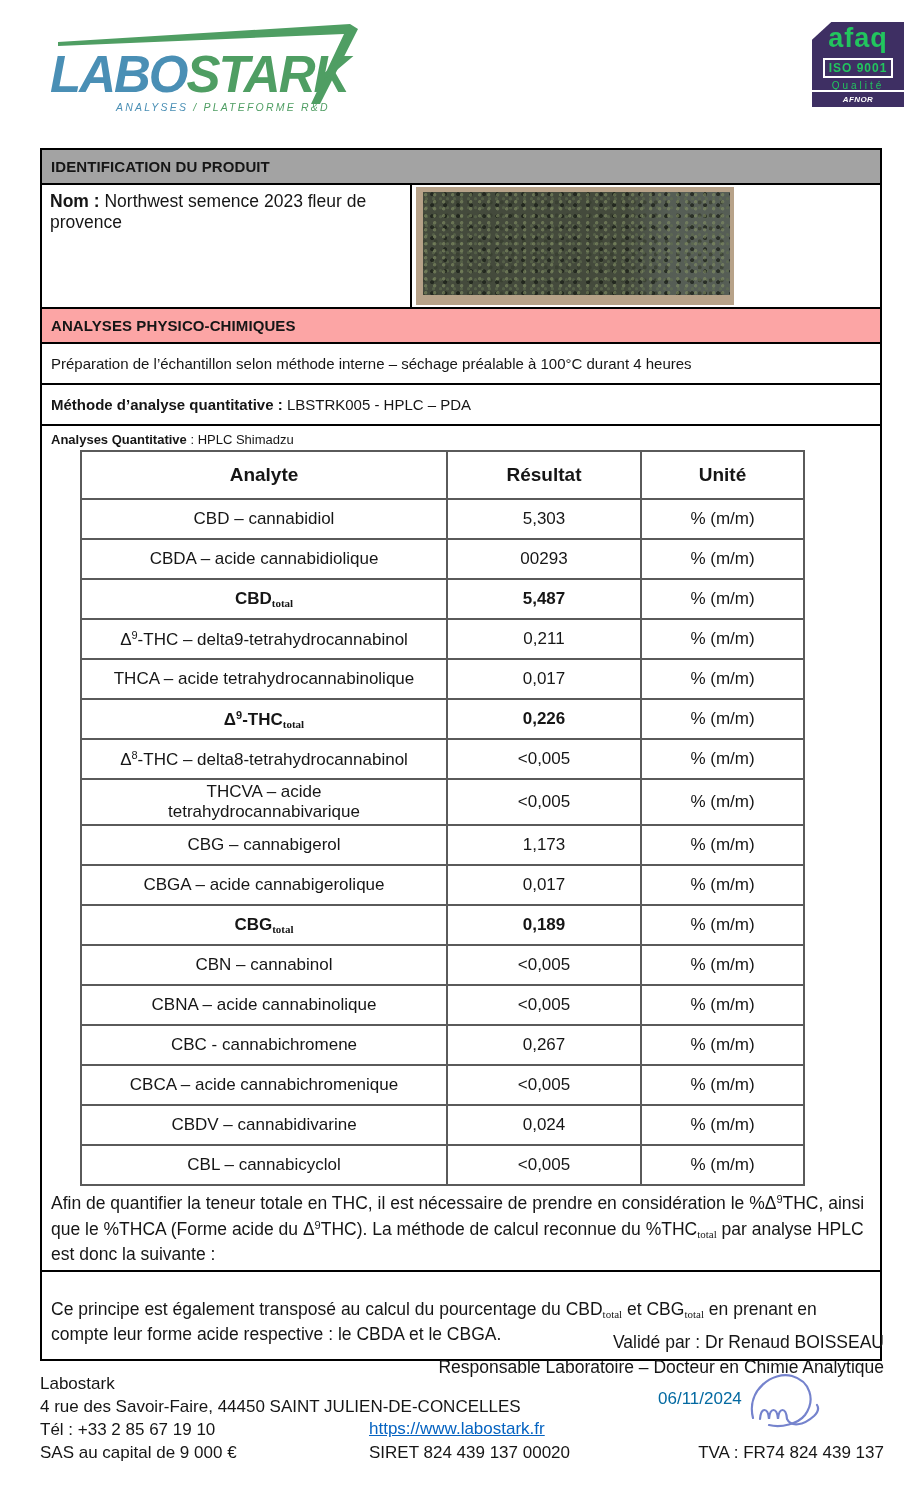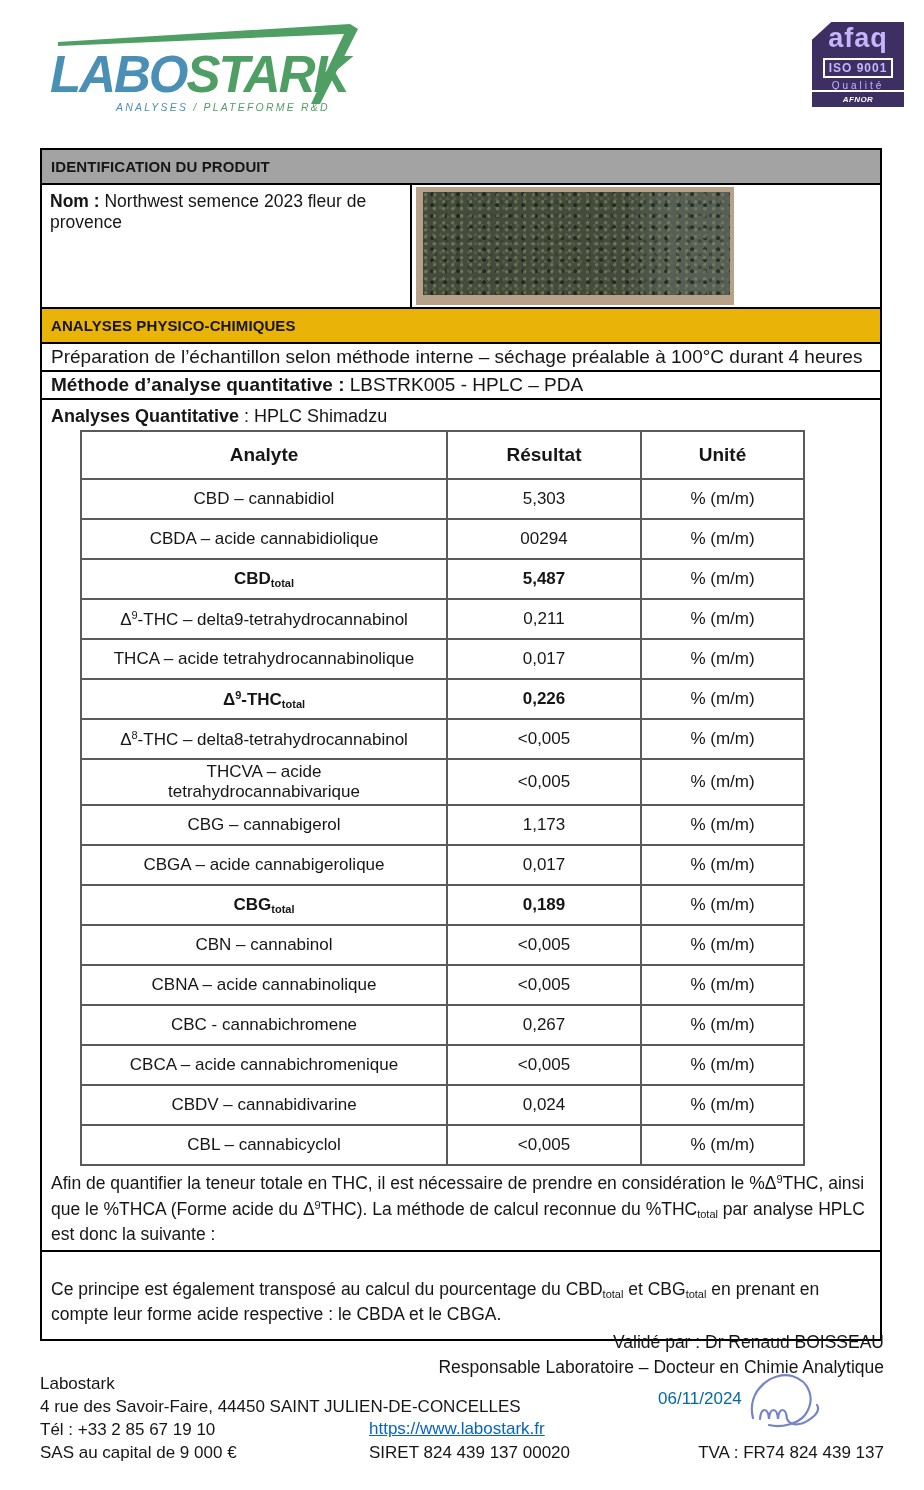--- a/index.html
+++ b/index.html
@@ -5,71 +5,71 @@
   html,body { margin:0; padding:0; background:#fff; }
   .page {
     position:relative; width:924px; height:1490px; background:#fff;
     font-family:"Liberation Sans", sans-serif; color:#161616; overflow:hidden;
   }
 
   
   .logo-wrap { position:absolute; left:42px; top:18px; width:320px; height:102px; }
   .badge { position:absolute; left:812px; top:22px; width:92px; }
   .badge-main {
-    background:#3e2f63; color:#c4b5fd; height:68px;
+    background:#3e2f63; color:#22c55e; height:68px;
     clip-path:polygon(21% 0, 100% 0, 100% 100%, 0 100%, 0 26%);
     text-align:center;
   }
   .badge-afaq { font-size:27px; font-weight:bold; line-height:1; padding-top:3px; letter-spacing:1px; }
   .badge-iso  { border:2px solid #fff; width:66px; margin:6px auto 0; font-size:12px; font-weight:bold; letter-spacing:1px; padding:1px 0; }
   .badge-qual { font-size:10px; letter-spacing:3px; margin-top:2px; }
   .badge-strip {
     margin-top:2px; background:#3e2f63; color:#fff; height:15px; line-height:15px;
     font-size:8px; font-weight:bold; font-style:italic; text-align:center; letter-spacing:.4px;
   }
 
   
   .doc { position:absolute; left:40px; top:148px; width:838px; border:2px solid #000; }
   .band { font-weight:bold; font-size:15px; padding:8px 0 8px 9px; border-bottom:2px solid #000; letter-spacing:.1px; }
   .band.blue  { background:#a3a3a3; }
-  .band.green { background:#eab308; }
+  .band.green { background:#fca5a5; }
 
   .nom-row { display:flex; height:122px; border-bottom:2px solid #000; }
   .nom-cell { width:370px; border-right:2px solid #000; padding:6px 8px; font-size:17.5px; box-sizing:border-box; }
   .photo-cell { flex:1; position:relative; }
   .photo {
     position:absolute; left:4px; top:2px; width:318px; height:118px;
     background:#b7a289; padding:0; box-sizing:border-box;
   }
   .photo-inner {
     position:absolute; left:7px; top:5px; right:4px; bottom:10px;
     background-color:#444a3c;
     background-image:
       radial-gradient(circle at 30% 40%, rgba(130,142,100,.6) 0 1.4px, transparent 2px),
       radial-gradient(circle at 70% 20%, rgba(22,26,20,.7) 0 1.6px, transparent 2.3px),
       radial-gradient(circle at 50% 75%, rgba(98,112,80,.55) 0 1.2px, transparent 1.9px),
       radial-gradient(circle at 15% 80%, rgba(54,60,46,.7) 0 1.6px, transparent 2.4px),
       linear-gradient(90deg, rgba(0,0,0,0) 66%, rgba(108,118,116,.45) 80%);
     background-size:9px 7px, 13px 11px, 7px 9px, 11px 13px, 100% 100%;
   }
 
-  .text-row { padding:2px 9px; font-size:19px; border-bottom:2px solid #000; }
+  .text-row { padding:11px 9px; font-size:15px; border-bottom:2px solid #000; }
   .bold { font-weight:bold; }
 
   .quant-section { border-bottom:2px solid #000; padding-bottom:2px; }
-  .quant-line { font-size:18px; margin:6px 0 3px 9px; }
+  .quant-line { font-size:13px; margin:6px 0 3px 9px; }
 
   table.results { border-collapse:collapse; margin-left:38px; width:725px; border:2px solid #3c3c3c; }
   table.results th, table.results td {
     border:2px solid #5a5a5a; text-align:center; vertical-align:middle;
     font-size:17px; padding:2px 6px; height:34px;
   }
   table.results th { font-size:19px; font-weight:bold; height:42px; }
   tr.total-row td:nth-child(1), tr.total-row td:nth-child(2) { font-weight:bold; }
-  sub.tt { font-size:11px; vertical-align:-3px; font-weight:inherit; }
+  sub.tt { font-size:11px; vertical-align:-3px; font-weight:inherit;font-family:Liberation Serif, serif; }
   sup.tt { font-size:11px; vertical-align:6px; font-weight:inherit; }
 
   .para { font-size:17.5px; line-height:1.46; margin:5px 10px 0 9px; }
   .formula { text-align:center; font-weight:bold; font-size:17.5px; margin:8px 0 26px 0; }
   .para2 { font-size:17.5px; line-height:1.46; padding:25px 10px 11px 9px; }
 
   
   .validation { position:absolute; right:40px; top:1330px; text-align:right; font-size:17.5px; line-height:1.45; }
   .f-line { position:absolute; font-size:17px; white-space:nowrap; }
   .f-company  { left:40px; top:1374px; }
@@ -140,21 +140,21 @@
           </tr>
         </thead>
         <tbody>
             <tr>
               <td>CBD – cannabidiol</td>
               <td>5,303</td>
               <td>% (m/m)</td>
             </tr>
             <tr>
               <td>CBDA – acide cannabidiolique</td>
-              <td>00294</td>
+              <td>00293</td>
               <td>% (m/m)</td>
             </tr>
             <tr class="total-row">
               <td>CBD<sub class="tt">total</sub></td>
               <td>5,487</td>
               <td>% (m/m)</td>
             </tr>
             <tr>
               <td>Δ<sup class="tt">9</sup>-THC – delta9-tetrahydrocannabinol</td>
               <td>0,211</td>

